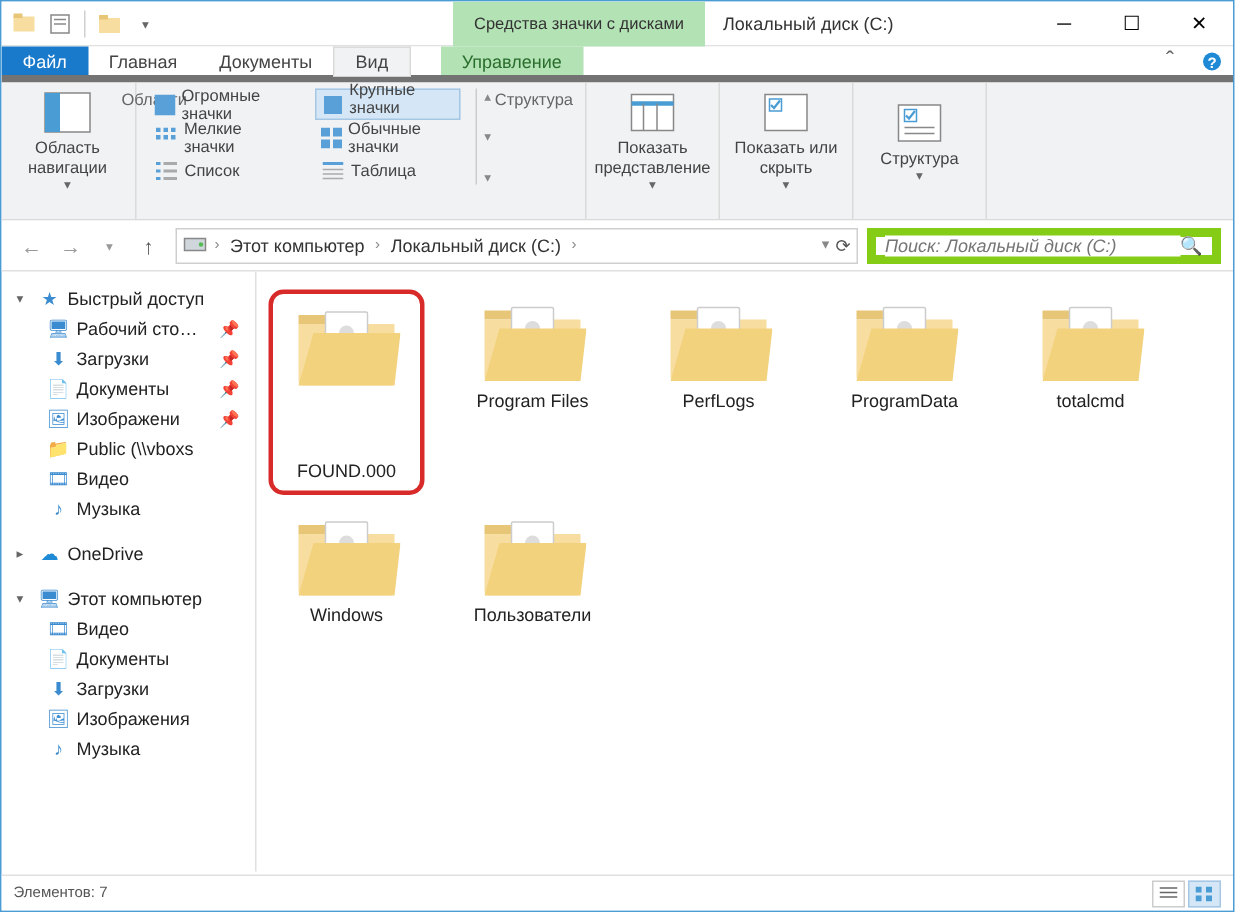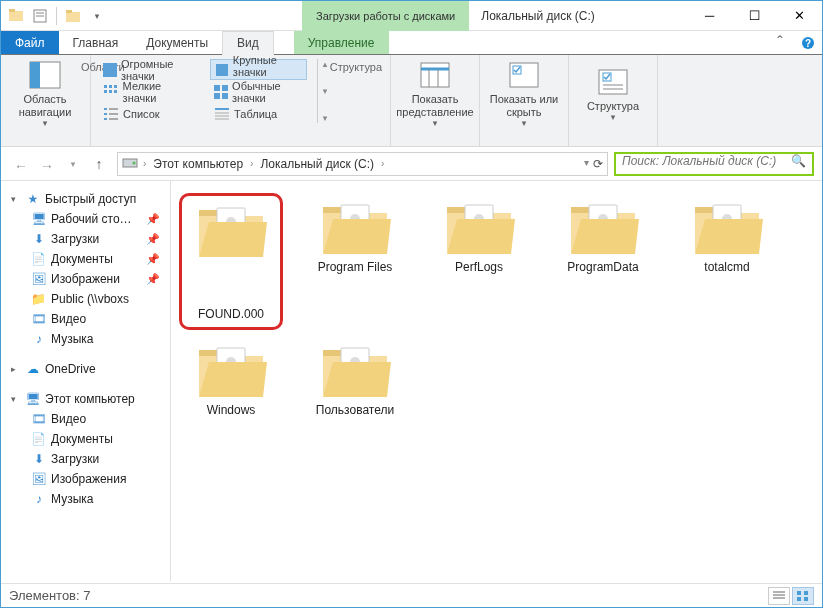--- a/index.html
+++ b/index.html
@@ -9,21 +9,21 @@
 .titlebar { height: 30px; display: flex; align-items: center; background: #fff; border-bottom: 1px solid #e0e0e0; }
 .titlebar .qat { display: flex; align-items: center; gap: 2px; padding: 0 4px; }
 .titlebar .qat-item { width: 22px; height: 22px; display: flex; align-items: center; justify-content: center; }
 .titlebar .sep { width: 1px; height: 18px; background: #d0d0d0; margin: 0 3px; }
 .titlebar .context-tab { height: 30px; padding: 0 14px; background: #b3e2b5; color: #333; font-size: 11px; display: flex; align-items: center; margin-left: 190px; }
 .titlebar .title { font-size: 12px; color: #333; padding-left: 12px; }
 .titlebar .win-controls { margin-left: auto; display: flex; }
 .titlebar .win-btn { width: 45px; height: 29px; display: flex; align-items: center; justify-content: center; font-size: 13px; }
 
 
-.ribbon-tabs { height: 24px; display: flex; align-items: stretch; background: #fff; border-bottom: 1px solid #737373; }
+.ribbon-tabs { height: 24px; display: flex; align-items: stretch; background: #fff; border-bottom: 5px solid #737373; }
 .ribbon-tabs .tab { padding: 0 14px; font-size: 12px; color: #444; display: flex; align-items: center; cursor: default; }
 .ribbon-tabs .tab.file { background: #1979ca; color: #fff; }
 .ribbon-tabs .tab.active { border: 1px solid #dadada; border-bottom: 1px solid #f1f2f3; background: #f1f2f3; margin-bottom: -1px; }
 .ribbon-tabs .tab.context { background: #b3e2b5; color: #2a6d2c; }
 .ribbon-tabs .spacer { flex: 1; }
 .ribbon-tabs .collapse { width: 28px; display: flex; align-items: center; justify-content: center; color: #666; }
 .ribbon-tabs .help { width: 28px; display: flex; align-items: center; justify-content: center; }
 
 
 .ribbon { height: 92px; background: #f1f2f3; border-bottom: 1px solid #dadada; display: flex; }
@@ -41,42 +41,42 @@
 
 
 .navbar { height: 34px; display: flex; align-items: center; padding: 4px 8px; gap: 6px; background: #fff; border-bottom: 1px solid #e0e0e0; }
 .nav-arrows { display: flex; align-items: center; gap: 2px; }
 .nav-arrow { width: 24px; height: 24px; display: flex; align-items: center; justify-content: center; color: #999; font-size: 14px; }
 .nav-arrow.enabled { color: #555; }
 .addr { flex: 1; height: 24px; border: 1px solid #cfcfcf; display: flex; align-items: center; padding: 0 4px; font-size: 12px; color: #333; gap: 2px; }
 .addr .crumb { padding: 0 2px; }
 .addr .chev { color: #888; font-size: 10px; padding: 0 3px; }
 .addr .addr-actions { margin-left: auto; display: flex; gap: 4px; }
-.search { width: 200px; height: 24px; border: 2px solid #84cc16; display: flex; align-items: flex-start; padding: 0 6px; font-size: 12px; color: #999; }
+.search { width: 236px; height: 24px; border: 6px solid #84cc16; display: flex; align-items: center; padding: 0 6px; font-size: 12px; color: #999; }
 .search input { border: none; outline: none; flex: 1; font-size: 12px; font-style: italic; color: #999; }
 .search .s-ico { color: #666; }
 
 
 .main { display: flex; height: 400px; }
 .sidebar { width: 170px; border-right: 1px solid #e0e0e0; overflow-y: auto; padding: 8px 0; }
 .tree-item { display: flex; align-items: center; gap: 4px; padding: 2px 4px 2px 10px; font-size: 12px; color: #222; cursor: default; height: 20px;}
 .tree-item.sub { padding-left: 30px; }
 .tree-item .exp { width: 10px; font-size: 9px; color: #666; }
 .tree-item .t-ico { width: 16px; height: 16px; display:flex; align-items:center; justify-content:center;}
 .tree-item .pin { color: #aaa; font-size: 11px; margin-left: auto; padding-right: 6px; }
 .tree-sep { height: 10px; }
 
 .content { flex: 1; padding: 12px 8px; display: flex; flex-wrap: wrap; align-content: flex-start; gap: 6px 20px; overflow:auto;}
 .folder { width: 104px; display: flex; flex-direction: column; align-items: center; text-align: center; font-size: 12px; color: #222; padding: 6px 2px; }
 .folder.highlight { border: 3px solid #d92a2a; border-radius: 10px; gap: 44px; }
 .folder .f-ico { width: 72px; height: 56px; margin-bottom: 6px; position: relative; }
 .folder .label { line-height: 1.1; }
 
 
-.statusbar { position: absolute; bottom: 0; left: 0; right: 0; height: 24px; border-top: 1px solid #e0e0e0; display: flex; align-items: center; padding: 0 8px; font-size: 13px; color: #555; background: #fff; }
+.statusbar { position: absolute; bottom: 0; left: 0; right: 0; height: 24px; border-top: 1px solid #e0e0e0; display: flex; align-items: center; padding: 0 8px; font-size: 10px; color: #555; background: #fff; }
 .statusbar .view-toggles { margin-left: auto; display: flex; gap: 2px; }
 .statusbar .vt { width: 22px; height: 18px; border: 1px solid #ccc; display:flex; align-items:center; justify-content:center;}
 .statusbar .vt.active { background: #d5e7f6; border-color:#a5c7e4;}
 
 
 .fsvg-tab { fill: #e8c678; }
 .fsvg-body { fill: #f7dd9f; }
 .fsvg-sheet { fill: #fff; stroke: #ccc; stroke-width:1; }
 </style>
 </head>
@@ -99,21 +99,21 @@
     </span>
     <span class="sep"></span>
     <span class="qat-item">
       <svg width="16" height="14">
           <rect x="1" y="3" width="14" height="10" class="fsvg-body"></rect>
           <rect x="1" y="1" width="6" height="3" class="fsvg-tab"></rect>
         </svg>
     </span>
     <span class="qat-item" style="font-size:9px; color:#666;">▾</span>
   </div>
-  <div class="context-tab">Загрузки работы с дисками</div>
+  <div class="context-tab">Средства значки с дисками</div>
   <div class="title">Локальный диск (C:)</div>
   <div class="win-controls">
     <div class="win-btn">─</div>
     <div class="win-btn">☐</div>
     <div class="win-btn close">✕</div>
   </div>
 </div>
 
 <div class="ribbon-tabs">
   <div class="tab file">Файл</div>

